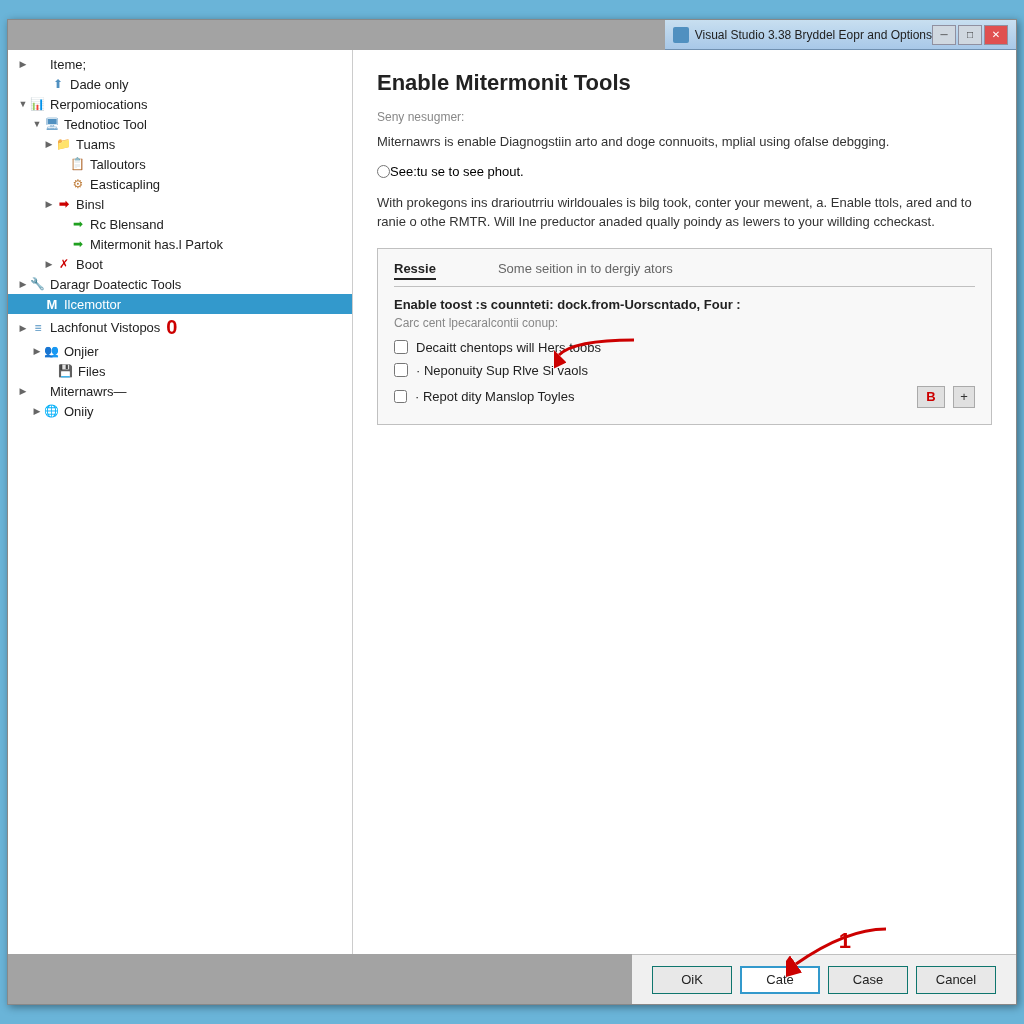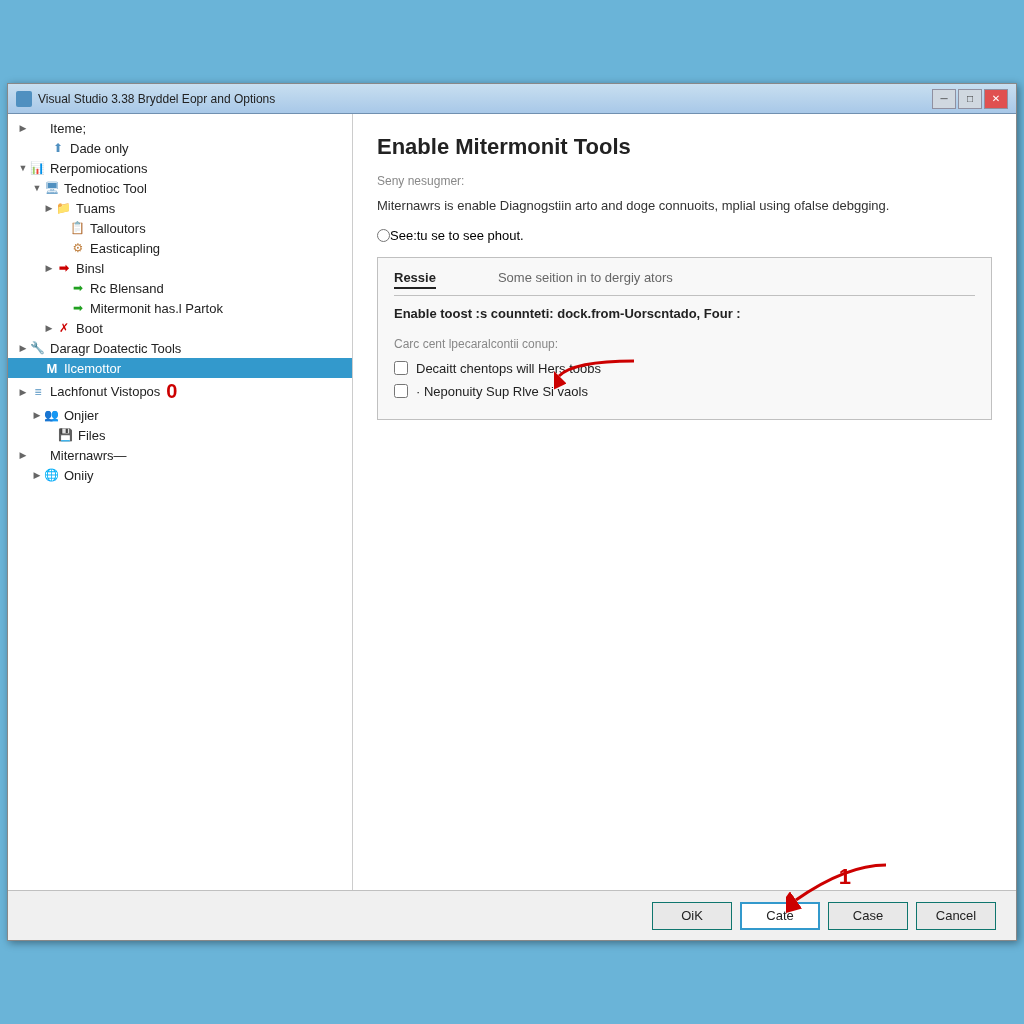--- a/index.html
+++ b/index.html
@@ -9,26 +9,27 @@
       background: #6ab4d8;
       display: flex;
       justify-content: center;
       align-items: center;
       width: 1024px;
       height: 1024px;
       overflow: hidden;
     }
     .window {
       width: 1010px;
-      height: 858px;
+      height: 986px;
       background: #a3a3a3;
       border: 1px solid #888;
       box-shadow: 2px 2px 8px rgba(0,0,0,0.4);
       display: flex;
       flex-direction: column;
+      align-items: flex-end;
     }
     .title-bar {
       background: linear-gradient(to bottom, #c8dff0, #a8c8e8);
       height: 30px;
       display: flex;
       align-items: center;
       justify-content: space-between;
       padding: 0 8px;
       border-bottom: 1px solid #7090b0;
       flex-shrink: 0;
@@ -165,21 +166,21 @@
     .settings-box {
       border: 1px solid #c0c0c0;
       background: #f8f8f8;
       padding: 12px 16px;
       margin-bottom: 10px;
     }
     .settings-row-label {
       font-size: 13px;
       font-weight: bold;
       color: #222;
-      margin-bottom: 16px;
+      margin-bottom: 4px;
     }
     .settings-row-sub {
       font-size: 12px;
       color: #888;
       margin-bottom: 10px;
     }
     .checkbox-row {
       display: flex;
       align-items: center;
       gap: 8px;
@@ -412,20 +413,21 @@
     </div>
 
     <div class="content-panel">
       <div class="page-title">Enable Mitermonit Tools</div>
       <div class="section-label">Seny nesugmer:</div>
       <div class="description-text">Miternawrs is enable Diagnogstiin arto and doge connuoits, mplial using ofalse debgging.</div>
       <div class="radio-row">
         <input type="radio" name="opt" style="">
         <span>See:tu se to see phout.</span>
       </div>
+      <div class="description-text2">With prokegons ins drarioutrriu wirldouales is bilg took, conter your mewent, a. Enable ttols, ared and to ranie o othe RMTR. Will Ine preductor anaded qually poindy as lewers to your willding ccheckast.</div>
 
       <div class="settings-box">
 
         <div style="display:flex; gap:16px; margin-bottom:10px; border-bottom:1px solid #c0c0c0; padding-bottom:6px;">
           <span style="font-weight:bold; color:#222; border-bottom:2px solid #222; padding-bottom:2px;">Ressie</span>
           <span style="color:#666;margin-left:46px;">Some seition in to dergiy ators</span>
         </div>
         <div class="settings-row-label">Enable toost :s counnteti: dock.from-Uorscntado, Four :</div>
         <div class="settings-row-sub">Carc cent lpecaralcontii conup:</div>
 
@@ -441,20 +443,27 @@
             </defs>
             <path d="M 80,10 Q 20,10 5,25" stroke="#c00" stroke-width="3" fill="none" marker-end="url(#arrowhead1)"></path>
           </svg>
         </div>
 
         <div class="checkbox-row">
           <input type="checkbox" style="">
           <span>· Neponuity Sup Rlve Si vaols</span>
         </div>
 
+        <div class="checkbox-row-last">
+          <input type="checkbox" style="">
+          <span>· Repot dity Manslop Toyles</span>
+          <span style="flex:1"></span>
+          <button class="inline-btn">B</button>
+          <button class="inline-btn-plus">+</button>
+        </div>
       </div>
     </div>
   </div>
 
   <div class="footer">
 
     <span style="position:absolute; right:165px; bottom:50px; color:#c00; font-size:22px; font-weight:bold;">1</span>
 
     <svg width="120" height="60" style="position:absolute;right:110px;bottom:20px;pointer-events:none;">
       <defs>

